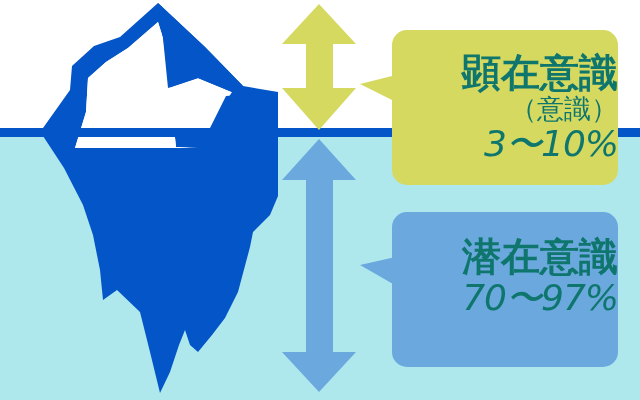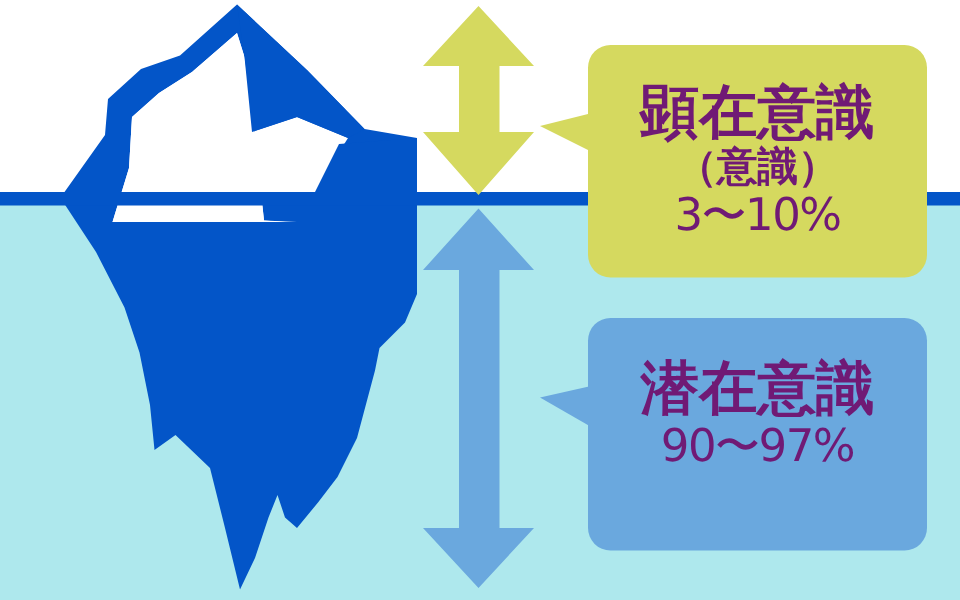--- a/index.html
+++ b/index.html
@@ -21,24 +21,24 @@
     top: 0;
     width: 640px;
     height: 400px;
   }
   .callout {
     position: absolute;
     box-sizing: border-box;
     border-radius: 14px;
     display: flex;
     flex-direction: column;
-    align-items: center;
+    align-items: flex-end;
     justify-content: center;
     text-align: center;
-    color: #701a75;
+    color: #0f766e;
     line-height: 1.06;
   }
   #callout-conscious {
     left: 392px;
     top: 30px;
     width: 226px;
     height: 155px;
   }
   #callout-subconscious {
     left: 392px;
@@ -47,27 +47,28 @@
     height: 129px;
   }
   .callout-title {
     font-size: 39px;
     font-weight: 700;
     letter-spacing: 0px;
     margin-bottom: 2px;
   }
   .callout-sub {
     font-size: 27px;
-    font-weight: 700;
+    font-weight: 400;
     margin-bottom: 1px;
   }
   .callout-value {
-    font-size: 30px;
+    font-size: 36px;
     font-weight: 400;
     letter-spacing: -1px;
+    font-style: italic;
   }
 </style>
 </head>
 <body>
 
 <div id="stage">
 
   <svg id="scene" viewBox="0 0 640 400" width="640" height="400">
 
     <rect x="0" y="0" width="640" height="132" fill="#ffffff"></rect>
@@ -198,16 +199,16 @@
   </svg>
 
   <div class="callout" id="callout-conscious">
     <div class="callout-title">顕在意識</div>
     <div class="callout-sub">（意識）</div>
     <div class="callout-value">3〜10%</div>
   </div>
 
   <div class="callout" id="callout-subconscious">
     <div class="callout-title">潜在意識</div>
-    <div class="callout-value">90〜97%</div>
+    <div class="callout-value">70〜97%</div>
   </div>
 
 </div>
 
 </body></html>

